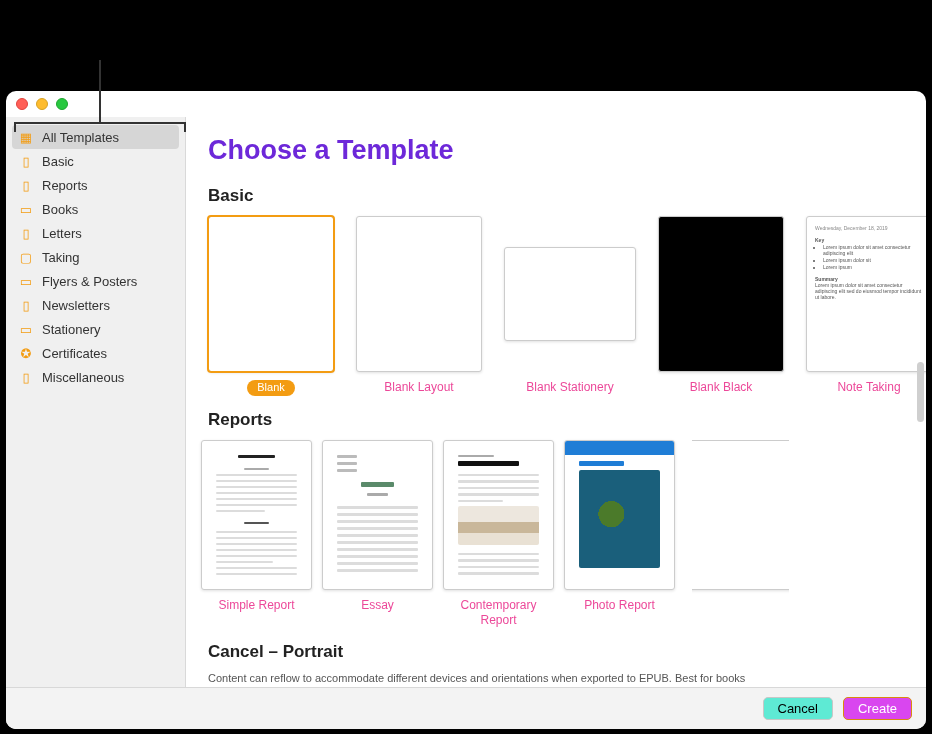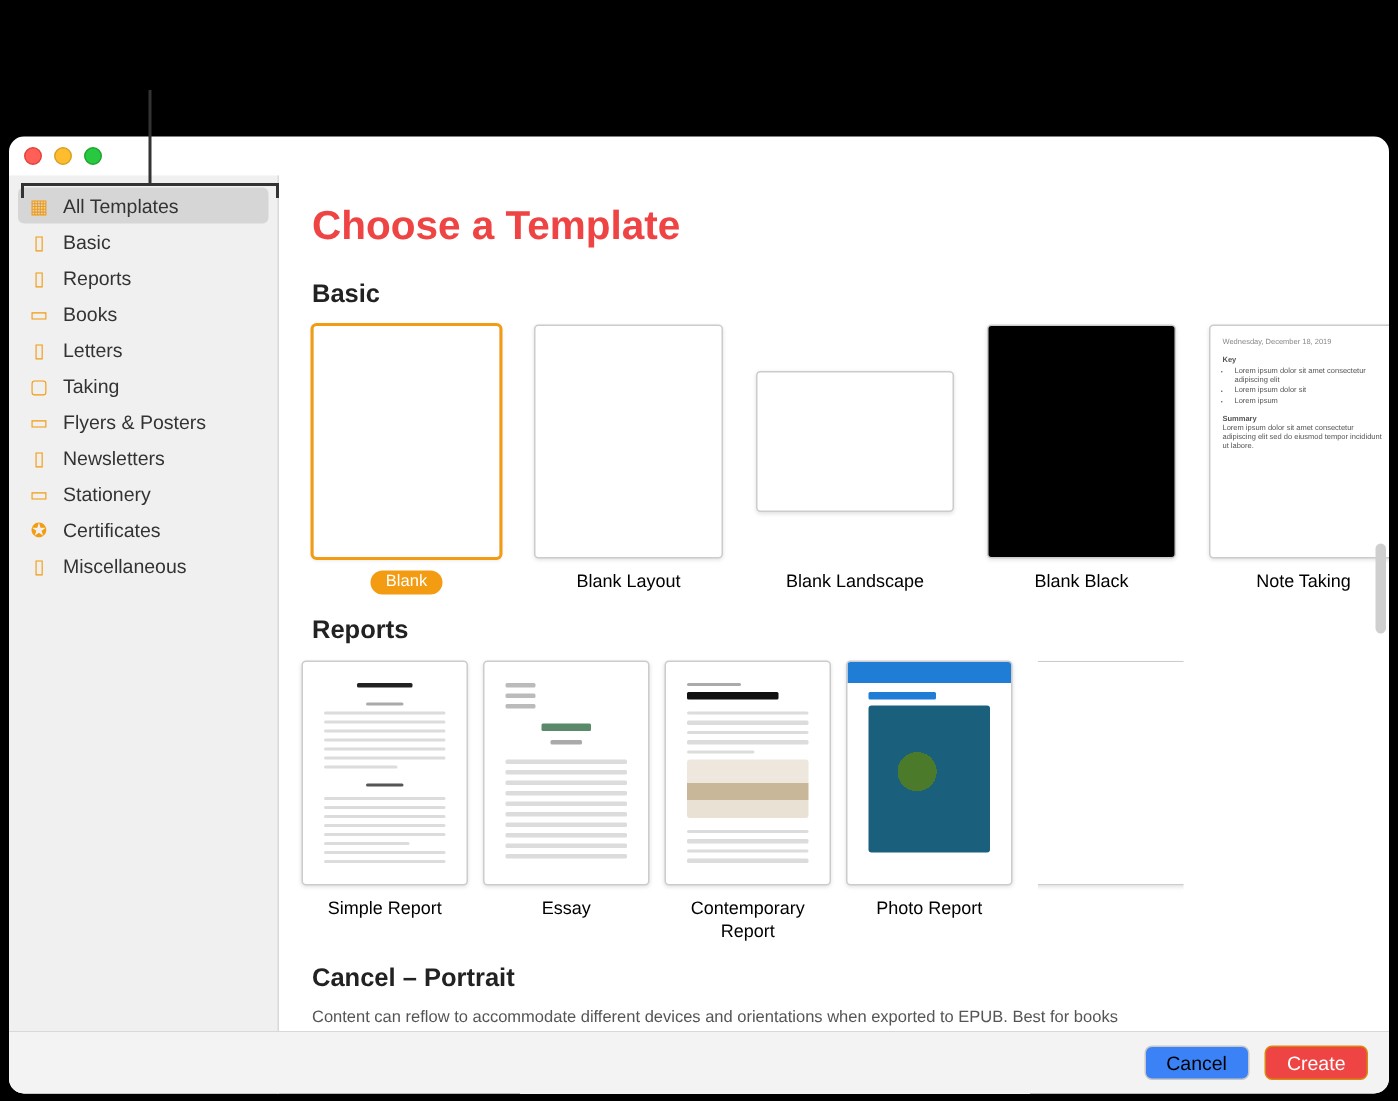--- a/index.html
+++ b/index.html
@@ -96,21 +96,21 @@
   .main {
     flex: 1;
     overflow: auto;
     padding: 0 22px 60px 22px;
     position: relative;
   }
   .main h1 {
     font-size: 27px;
     font-weight: 700;
     margin: 18px 0 20px 0;
-    color: #ef4444;
+    color: #6d28d9;
   }
   .section-title {
     font-size: 17px;
     font-weight: 700;
     margin: 14px 0 10px 0;
     color: #222;
   }
   .section-sub {
     font-size: 11px;
     color: #555;
@@ -140,21 +140,21 @@
   }
   .thumb.landscape { height: 94px; width: 132px; margin-top: 31px; margin-bottom: 31px;}
   .thumb.black { background: #000; }
   .thumb.selected {
     outline: 2.5px solid #f39c12;
     outline-offset: -1px;
     border-radius: 3px;
   }
   .tname {
     font-size: 12px;
-    color: #000000;
+    color: #ec4899;
     text-align: center;
     margin-top: 8px;
     line-height: 1.25;
     max-width: 128px;
   }
   .tname.selected-badge {
     background: #f39c12;
     color: #fff;
     padding: 1px 10px;
     border-radius: 9px;
@@ -205,25 +205,25 @@
     align-items: center;
     justify-content: flex-end;
     gap: 10px;
     padding: 0 14px;
   }
   .btn {
     font-size: 13px;
     padding: 3px 14px;
     border-radius: 5px;
     border: 1px solid #c7c7c7;
-    background: #3b82f6;
+    background: #5eead4;
     cursor: default;
   }
   .btn.primary {
-    background: #ef4444;
+    background: #d946ef;
     border-color: #d98a0e;
     color: #fff;
   }
   .scrollbar {
     position:absolute;
     right:2px; top:40%;
     width:7px; height:60px;
     background:#cfcfcf;
     border-radius:4px;
   }
@@ -306,21 +306,21 @@
         <div class="tcard">
           <div class="thumb selected"></div>
           <div class="tname selected-badge">Blank</div>
         </div>
         <div class="tcard">
           <div class="thumb"></div>
           <div class="tname">Blank Layout</div>
         </div>
         <div class="tcard" style="width:132px">
           <div class="thumb landscape"></div>
-          <div class="tname">Blank Landscape</div>
+          <div class="tname">Blank Stationery</div>
         </div>
         <div class="tcard">
           <div class="thumb black"></div>
           <div class="tname">Blank Black</div>
         </div>
         <div class="tcard">
           <div class="thumb">
             <div class="note-thumb-content">
               <div class="hdr">Wednesday, December 18, 2019</div>
               <div class="sec">Key</div>

